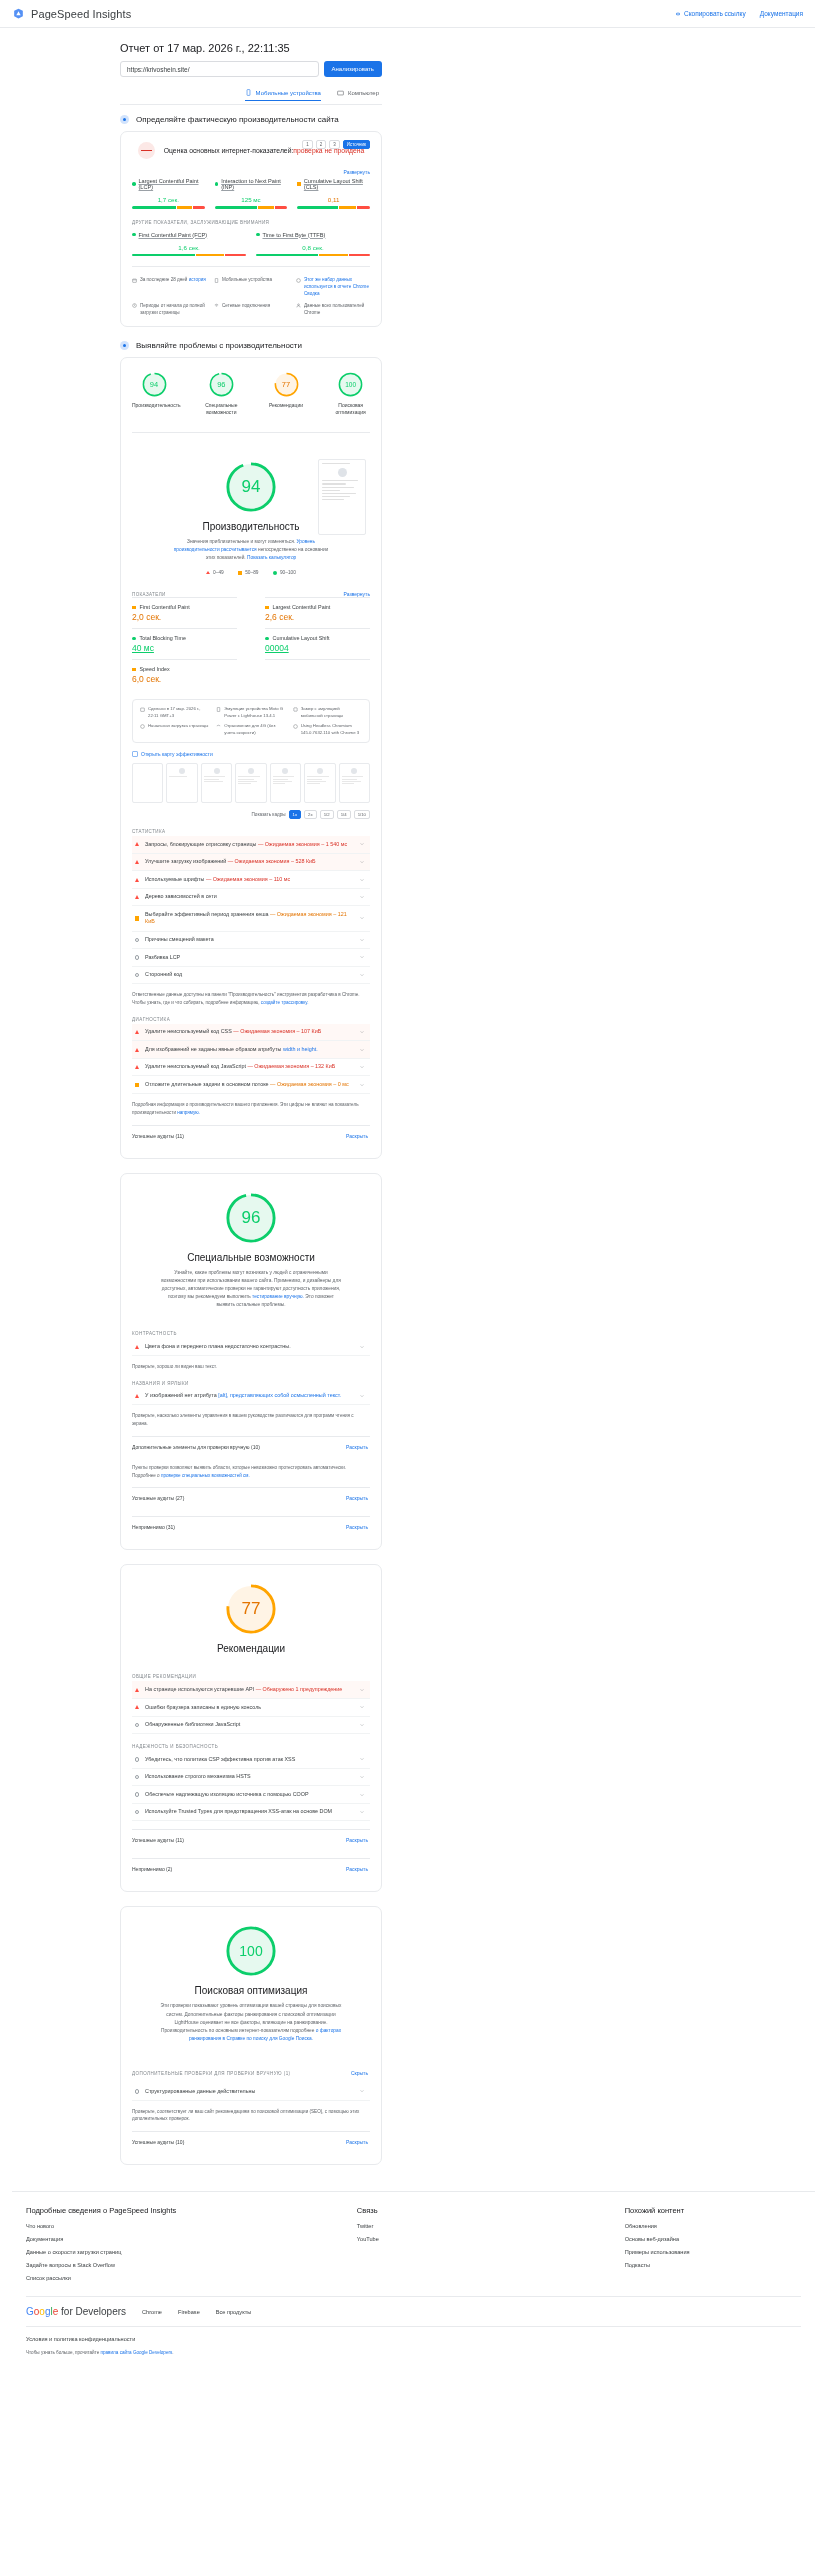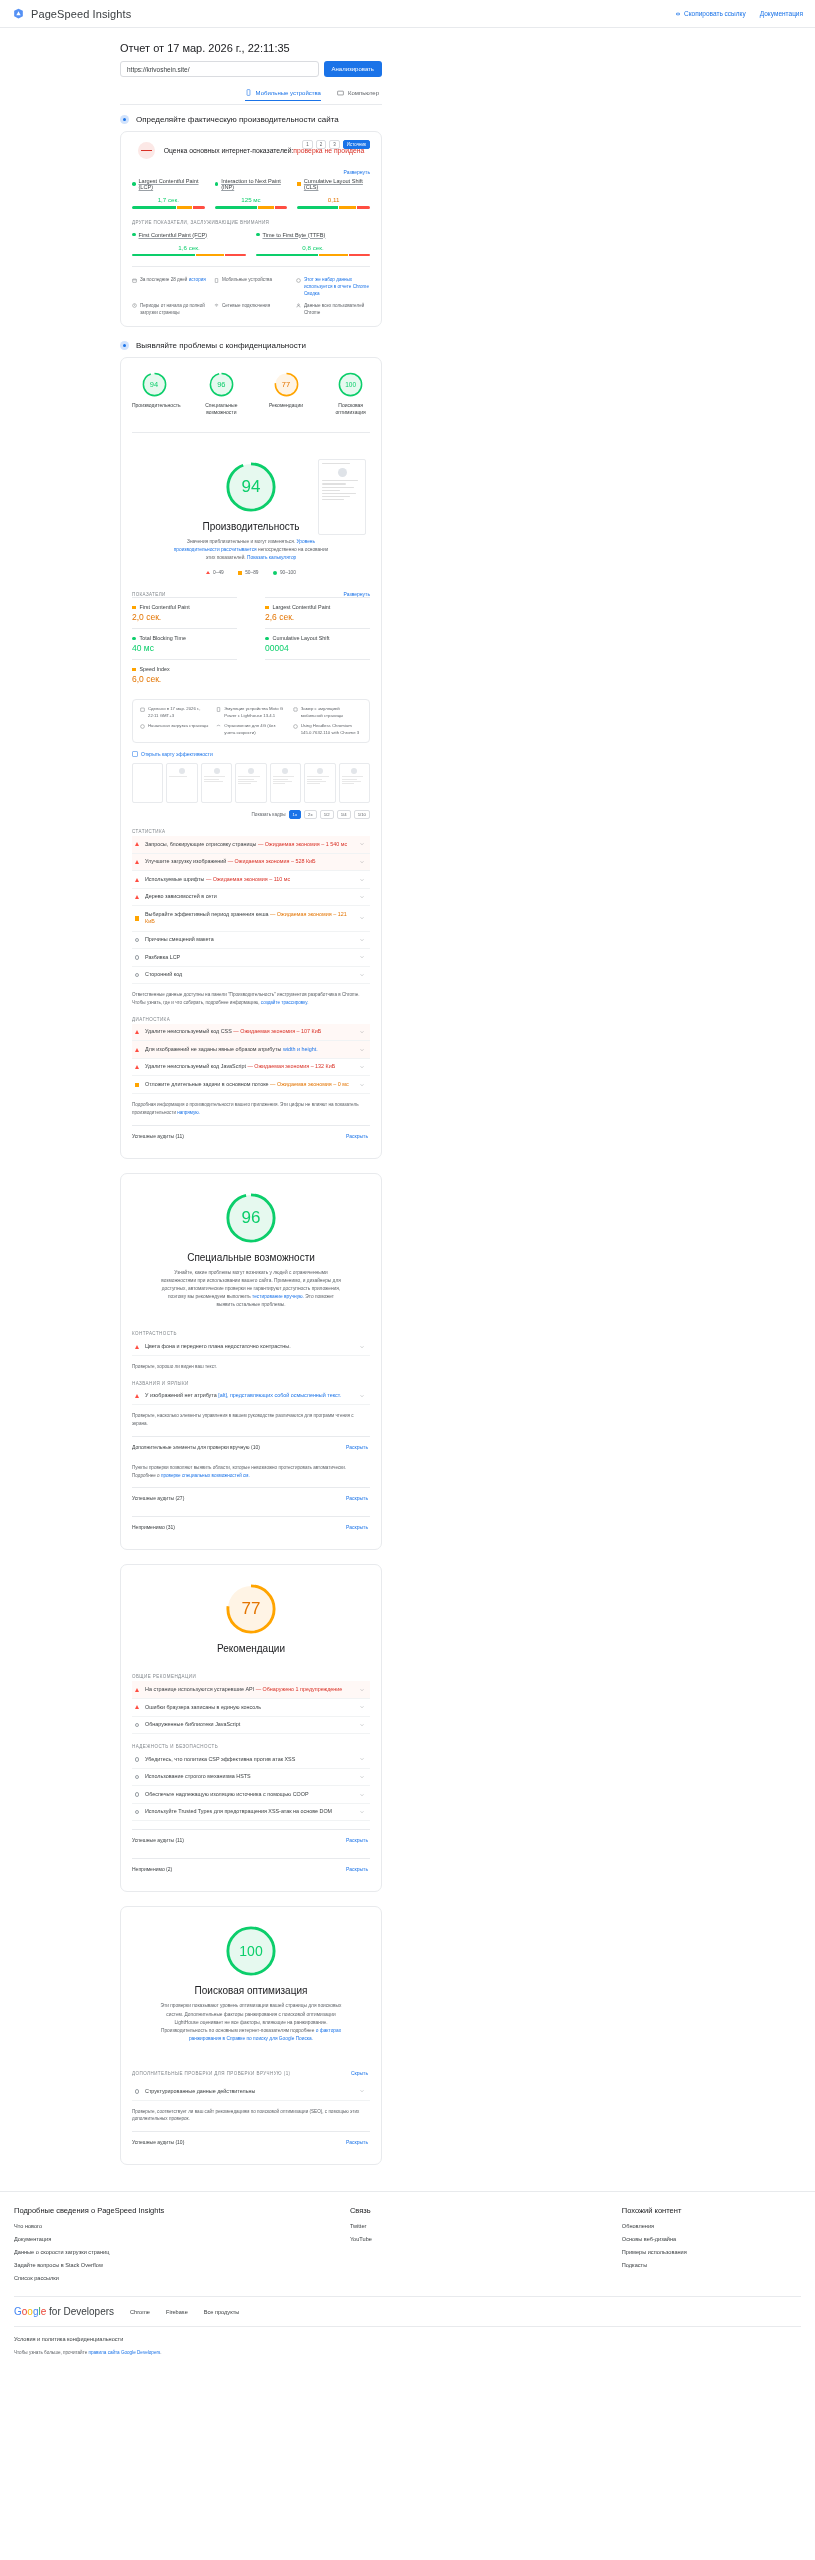--- a/index.html
+++ b/index.html
@@ -137,21 +137,21 @@
   .thumb { position:absolute; right:4px; top:16px; width:48px; height:76px; border:1px solid #e8eaed; border-radius:2px; background:#fff; overflow:hidden;}
   .thumb-inner{padding:3px;}
   .thumb-line{height:1.2px;background:#e0e0e0;margin-bottom:2px;border-radius:1px;}
   .thumb-av{width:9px;height:9px;border-radius:50%;background:#dfe3e8;margin:4px auto 3px;}
 
   
   .lab-grid{display:grid;grid-template-columns:1fr 1fr;gap:0 28px;}
   .lab{padding:6px 0;border-top:1px solid #e8eaed;}
   .lab-name{display:flex;align-items:center;gap:4px;font-size:5.4px;color:#3c4043;margin-bottom:2px;}
   .lab-val{font-size:8.5px;}
-  .lab-val.o{color:#e37400;} .lab-val.g{color:#0cce6b;}
+  .lab-val.o{color:#e37400;} .lab-val.g{color:#0cce6b;text-decoration:underline;}
 
   .env-box{border:1px solid #e8eaed;border-radius:4px;padding:6px 7px;margin-top:9px;display:grid;grid-template-columns:1fr 1fr 1fr;gap:4px 7px;font-size:4.3px;color:#5f6368;}
   .env-item{display:flex;gap:3px;align-items:flex-start;line-height:1.5;}
 
   .expand-view{font-size:5px;color:#1a73e8;margin:8px 0 6px;display:flex;align-items:center;gap:3px;}
 
   
   .filmstrip{display:flex;gap:3px;margin-bottom:7px;}
   .frame{flex:1;height:40px;border:1px solid #e8eaed;border-radius:2px;background:#fff;overflow:hidden;}
   .frame-mini{padding:2px;}
@@ -179,21 +179,21 @@
   .i-tri{width:0;height:0;border-left:2.6px solid transparent;border-right:2.6px solid transparent;border-bottom:4.4px solid #ff4e42;}
   .i-sq{width:4.4px;height:4.4px;background:#ffa400;}
   .i-cir{width:4.4px;height:4.4px;border-radius:50%;border:1px solid #9aa0a6;}
   .i-ok{width:4.4px;height:4.4px;border-radius:50%;background:#0cce6b;}
 
   .foot-note{font-size:4.6px;color:#5f6368;line-height:1.7;margin:7px 0 0;}
   .group-row{display:flex;align-items:center;justify-content:space-between;border-top:1px solid #e8eaed;padding:7px 2px 7px 0;font-size:5px;color:#3c4043;margin-top:8px;}
   .group-row .act{color:#1a73e8;}
 
   
-  .footer{margin-top:26px;border-top:1px solid #e8eaed;padding:14px 14px 6px;}
+  .footer{margin-top:26px;border-top:1px solid #e8eaed;padding:14px 14px 6px;margin-left:12px;}
   .foot-cols{display:grid;grid-template-columns:1.25fr 1fr .7fr;gap:0 16px;}
   .foot-h{font-size:7.5px;color:#202124;margin-bottom:8px;}
   .foot-li{font-size:5.6px;color:#3c4043;margin-bottom:7px;}
   .foot-bar{border-top:1px solid #e8eaed;margin-top:8px;padding:9px 0;display:flex;align-items:center;gap:16px;}
   .gfd{font-size:10px;color:#3c4043;}
   .gfd .b{color:#4285f4;} .gfd .r{color:#ea4335;} .gfd .y{color:#fbbc05;} .gfd .g{color:#34a853;}
   .foot-bar a{font-size:5.6px;color:#3c4043;}
   .foot-legal{border-top:1px solid #e8eaed;padding:9px 0 4px;}
   .foot-legal .t{font-size:5.6px;color:#3c4043;margin-bottom:8px;}
   .foot-legal .s{font-size:4.6px;color:#5f6368;}
@@ -382,21 +382,21 @@
               </svg>
             <span>Данные всех пользователей Chrome</span>
           </div>
         </div>
       </div>
 
       <div class="sec-head">
         <span class="bullet">
             <i></i>
           </span>
-        <span class="sec-head-title">Выявляйте проблемы с конфиденциальности</span>
+        <span class="sec-head-title">Выявляйте проблемы с производительности</span>
       </div>
 
       <div class="card" style="padding:0 11px 12px">
 
         <div class="cat-row">
           <div class="cat">
             <div class="gauge">
               <svg viewBox="0 0 36 36">
                   <circle cx="18" cy="18" r="16" fill="#e6f9ef" stroke="#0cce6b" stroke-width="2.2" stroke-dasharray="94.5 100.5" pathLength="100"></circle>
                 </svg>

